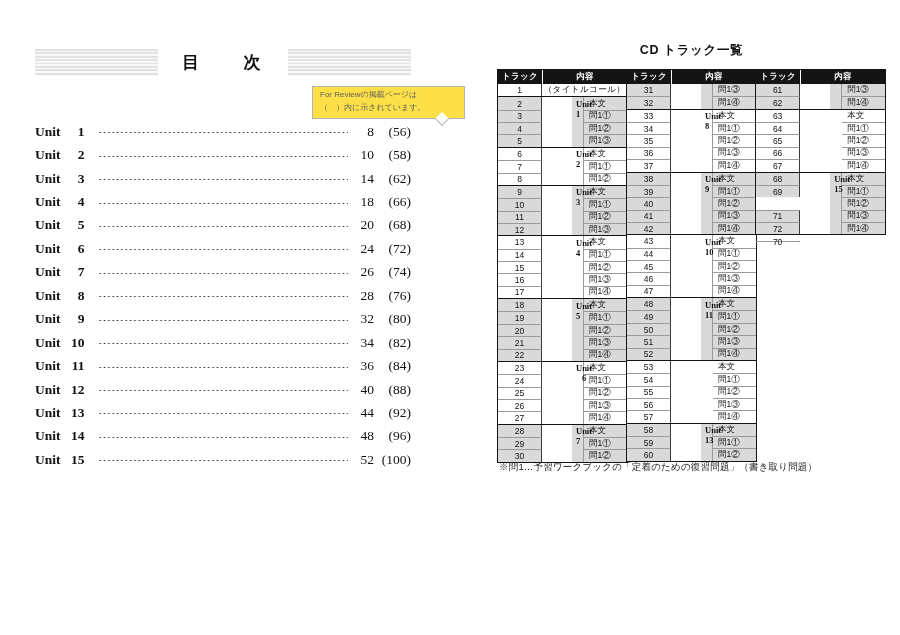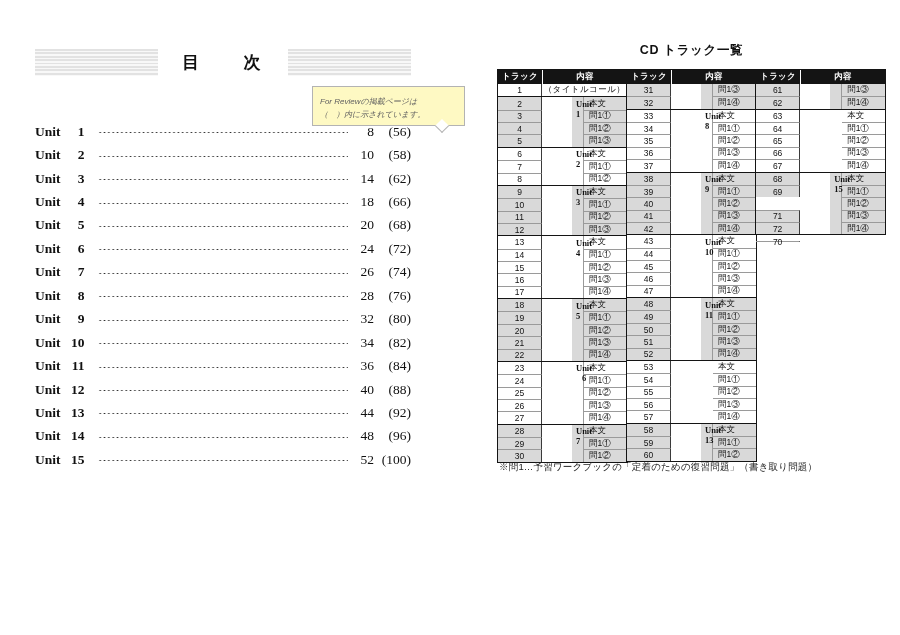--- a/index.html
+++ b/index.html
@@ -13,22 +13,22 @@
     background:repeating-linear-gradient(180deg,#e2e2e2 0 1.7px,#f8f8f8 1.7px 3.4px);
     display:flex;align-items:center;justify-content:center;
   }
   .banner-title{
     background:#ffffff;padding:2px 24px 2px 24px;
     font-weight:bold;font-size:17px;letter-spacing:0.2em;color:#111;
     font-family:"Liberation Sans",sans-serif;white-space:pre;
   }
   .note-box{
     position:absolute;left:312px;top:86px;width:138px;
-    border:1px solid #b3b3b3;background:#fef9c3;
-    font-size:8px;line-height:1.65;color:#606060;padding:8px 6px 4px 7px;font-style:italic;
+    border:1px solid #b3b3b3;background:#fde047;
+    font-size:8px;line-height:1.65;color:#606060;padding:1px 6px 4px 7px;
   }
   .note-tail{
     position:absolute;right:17px;bottom:-5.5px;width:9px;height:9px;background:#ffffff;
     border-right:1px solid #b3b3b3;border-bottom:1px solid #b3b3b3;transform:rotate(45deg);
   }
   .toc-list{position:absolute;left:35px;top:120px;width:376px;}
   .toc-row{height:23.45px;display:flex;align-items:center;}
   .u-word{font-family:"Liberation Serif",serif;font-weight:bold;font-size:13.5px;color:#111;}
   .u-num{font-family:"Liberation Serif",serif;font-weight:bold;font-size:13.5px;color:#111;
          width:20px;text-align:right;margin-left:4px;}

